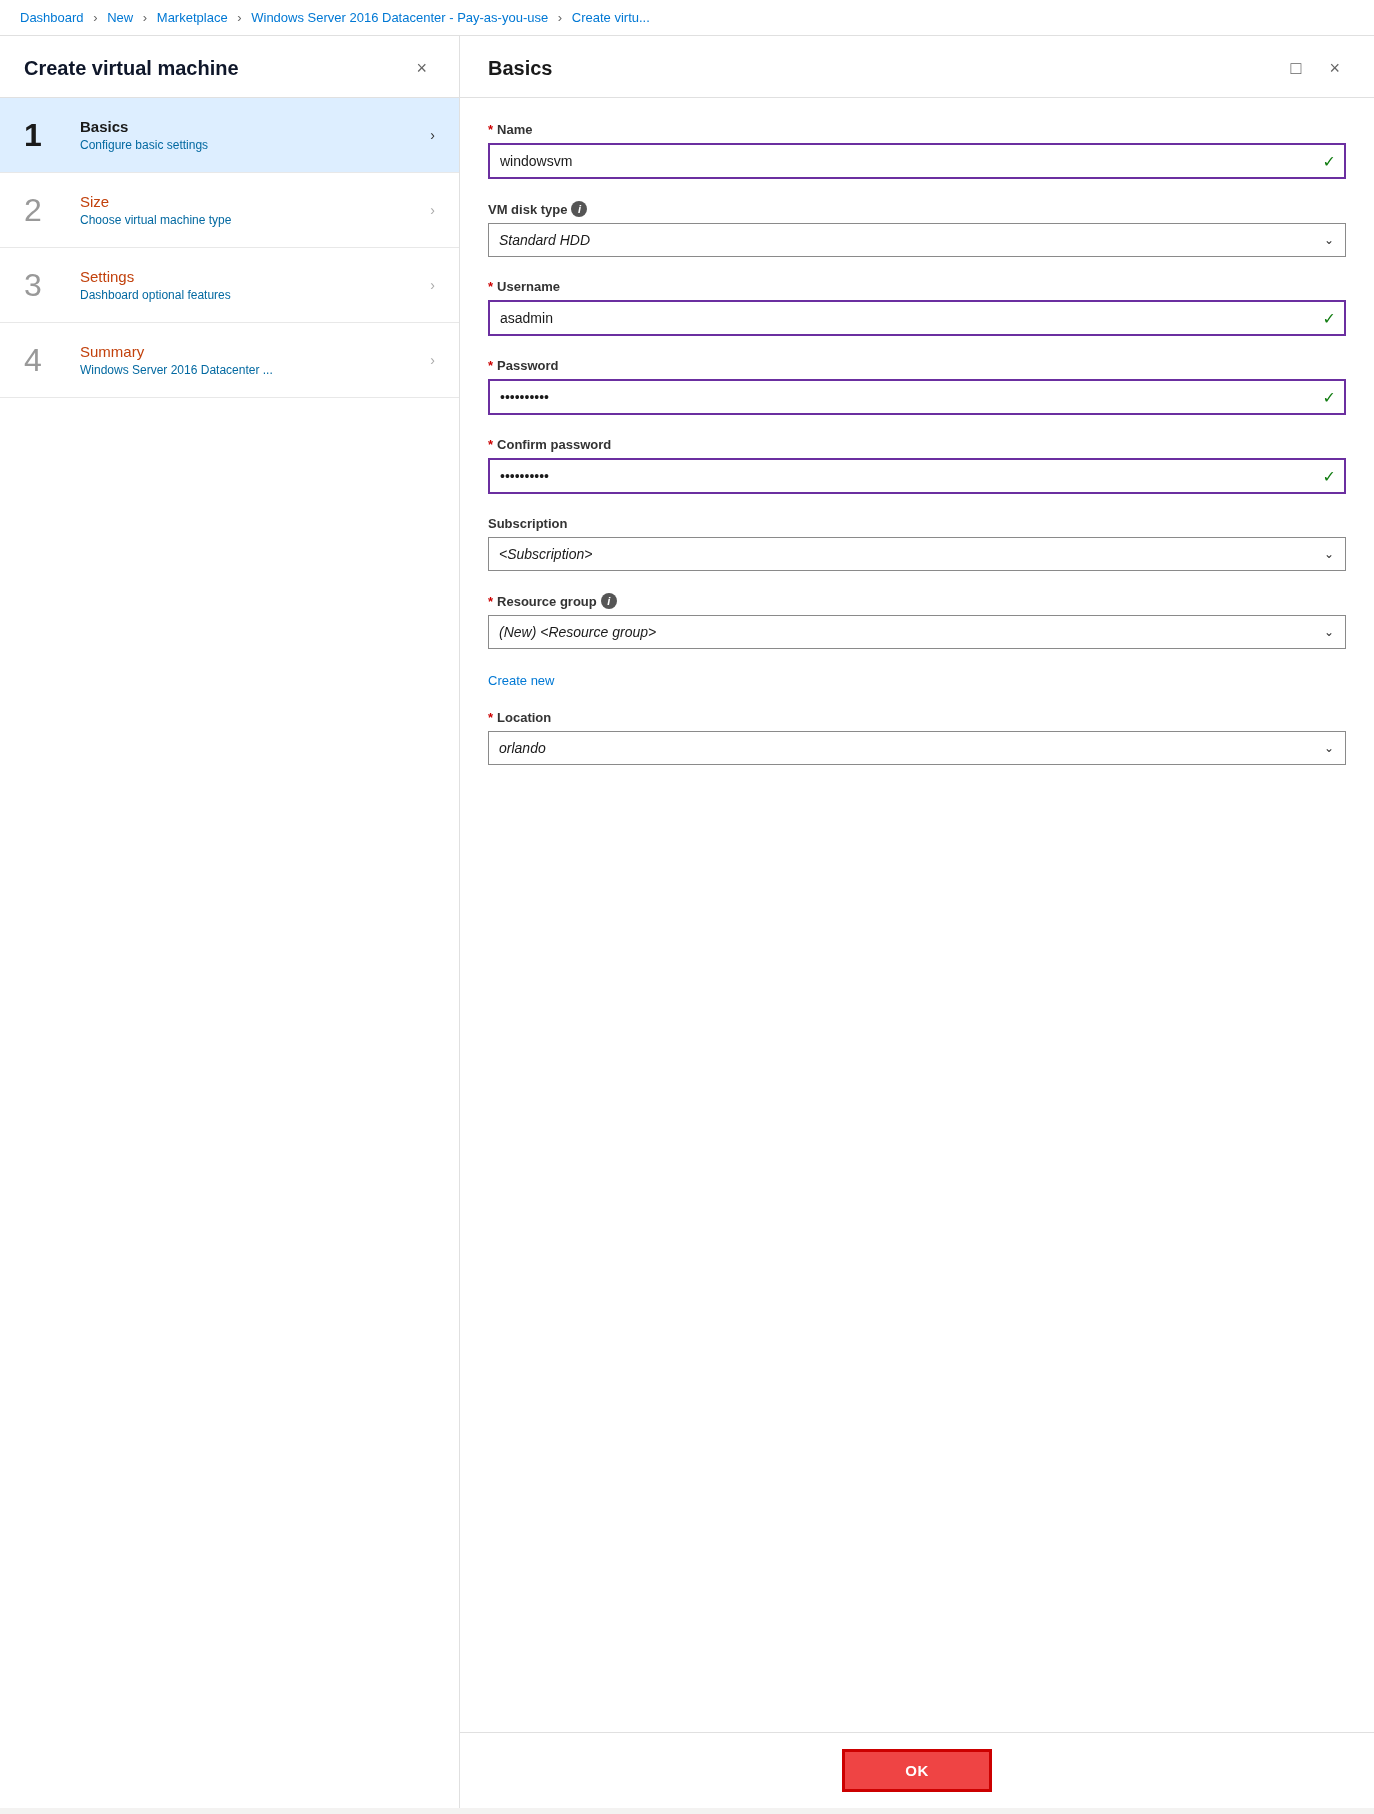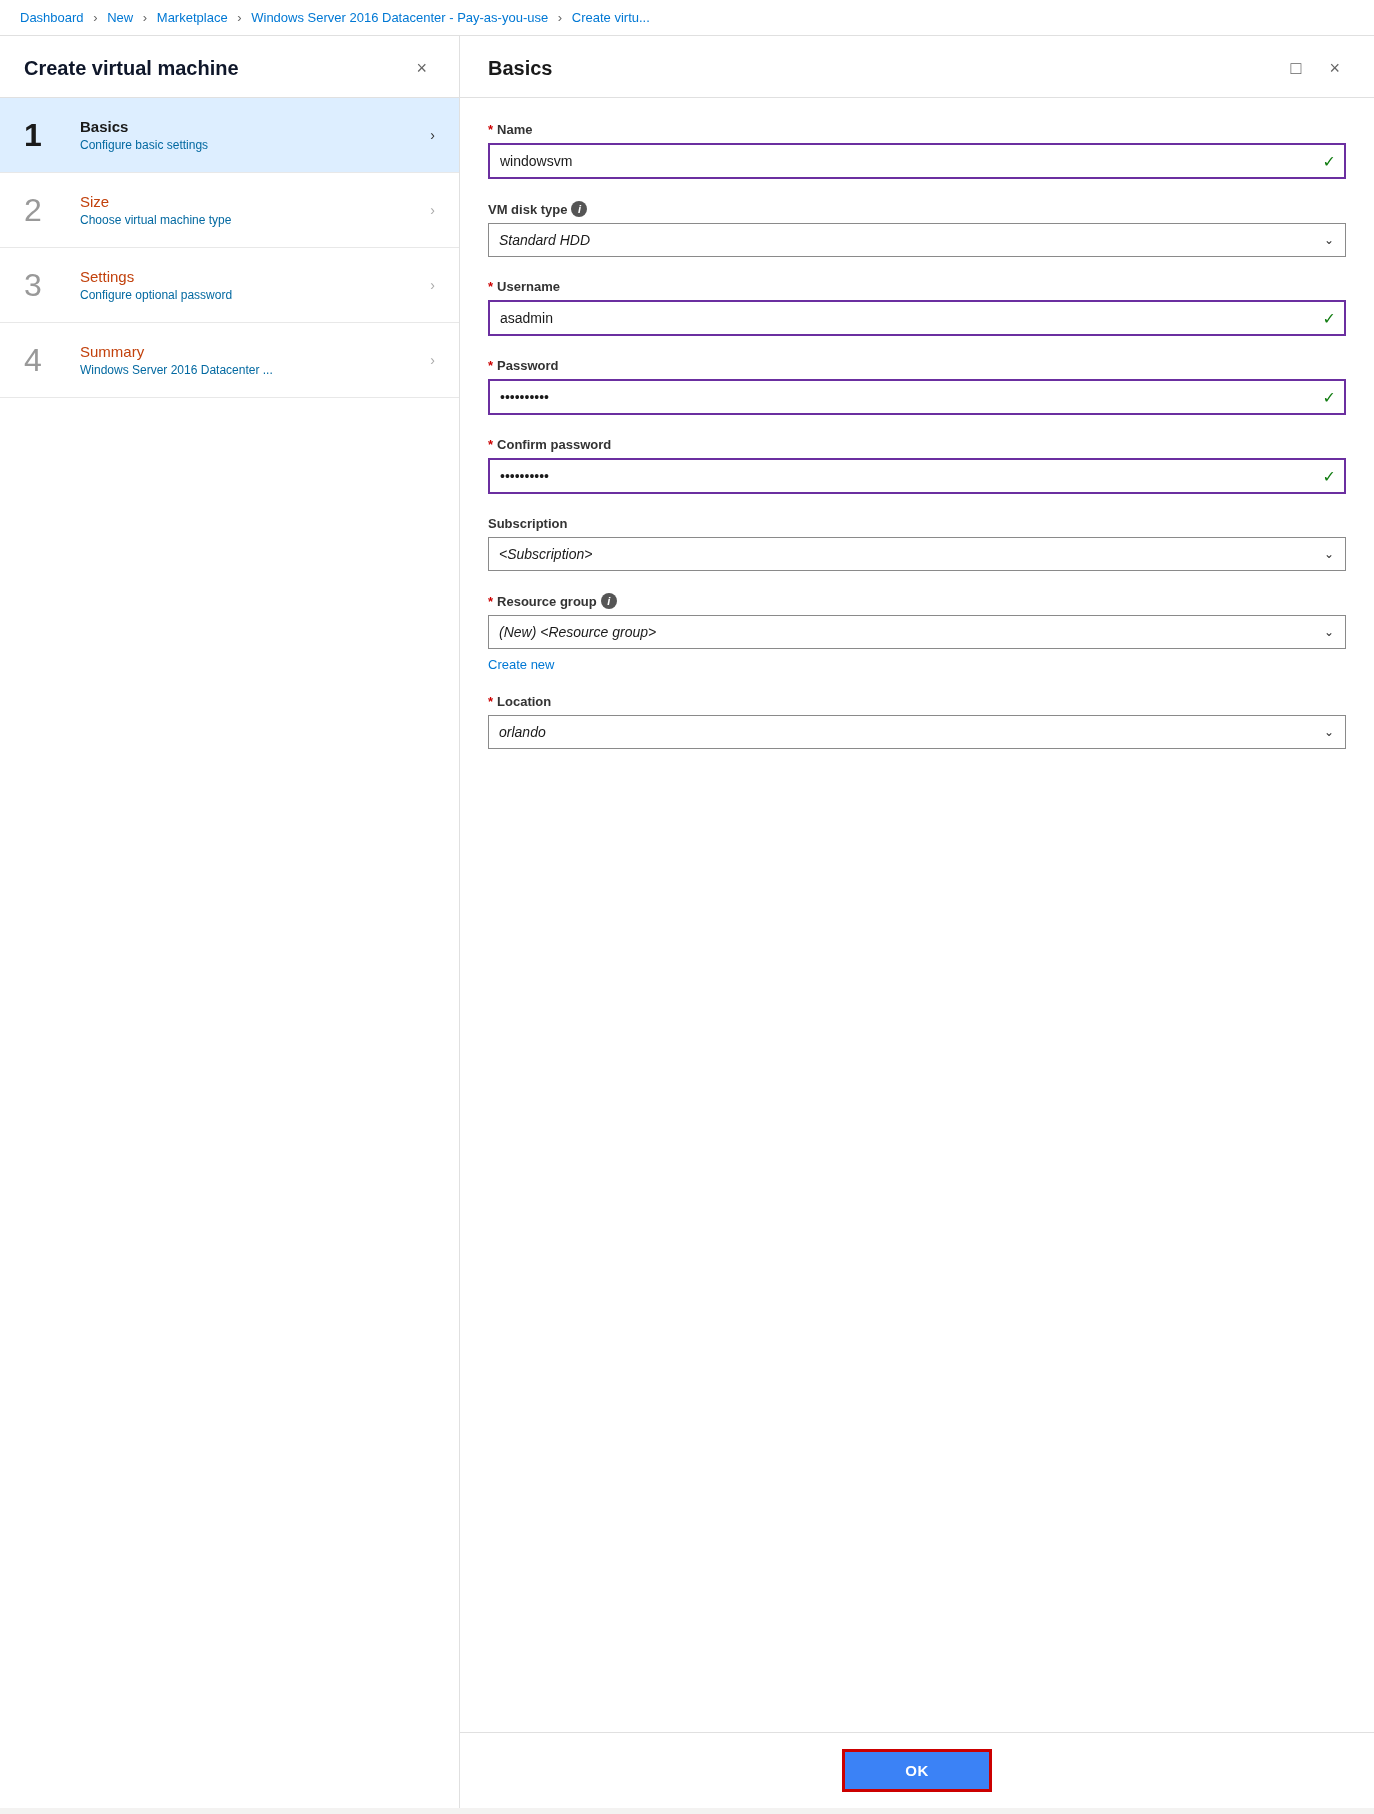--- a/index.html
+++ b/index.html
@@ -221,30 +221,30 @@
       pointer-events: none;
       color: #333;
       font-size: 12px;
     }
     .create-new-link {
       color: #0078d4;
       font-size: 13px;
       text-decoration: none;
       cursor: pointer;
       display: inline-block;
-      margin-top: 8px;
+      margin-top: 24px;
     }
     .right-panel-footer {
       padding: 16px 28px;
       border-top: 1px solid #e0e0e0;
       display: flex;
       justify-content: center;
     }
     .ok-btn {
-      background: #3b82f6;
+      background: #ef4444;
       color: white;
       border: 3px solid #c00;
       padding: 10px 60px;
       font-size: 15px;
       font-weight: 600;
       cursor: pointer;
       letter-spacing: 0.5px;
     }
   </style>
 </head>
@@ -286,21 +286,21 @@
           <div class="step-title">Size</div>
           <div class="step-subtitle">Choose virtual machine type</div>
         </div>
         <span class="step-arrow">›</span>
       </div>
 
       <div class="step-item">
         <div class="step-number">3</div>
         <div class="step-content">
           <div class="step-title">Settings</div>
-          <div class="step-subtitle">Configure optional password</div>
+          <div class="step-subtitle">Dashboard optional features</div>
         </div>
         <span class="step-arrow">›</span>
       </div>
 
       <div class="step-item">
         <div class="step-number">4</div>
         <div class="step-content">
           <div class="step-title">Summary</div>
           <div class="step-subtitle">Windows Server 2016 Datacenter ...</div>
         </div>

